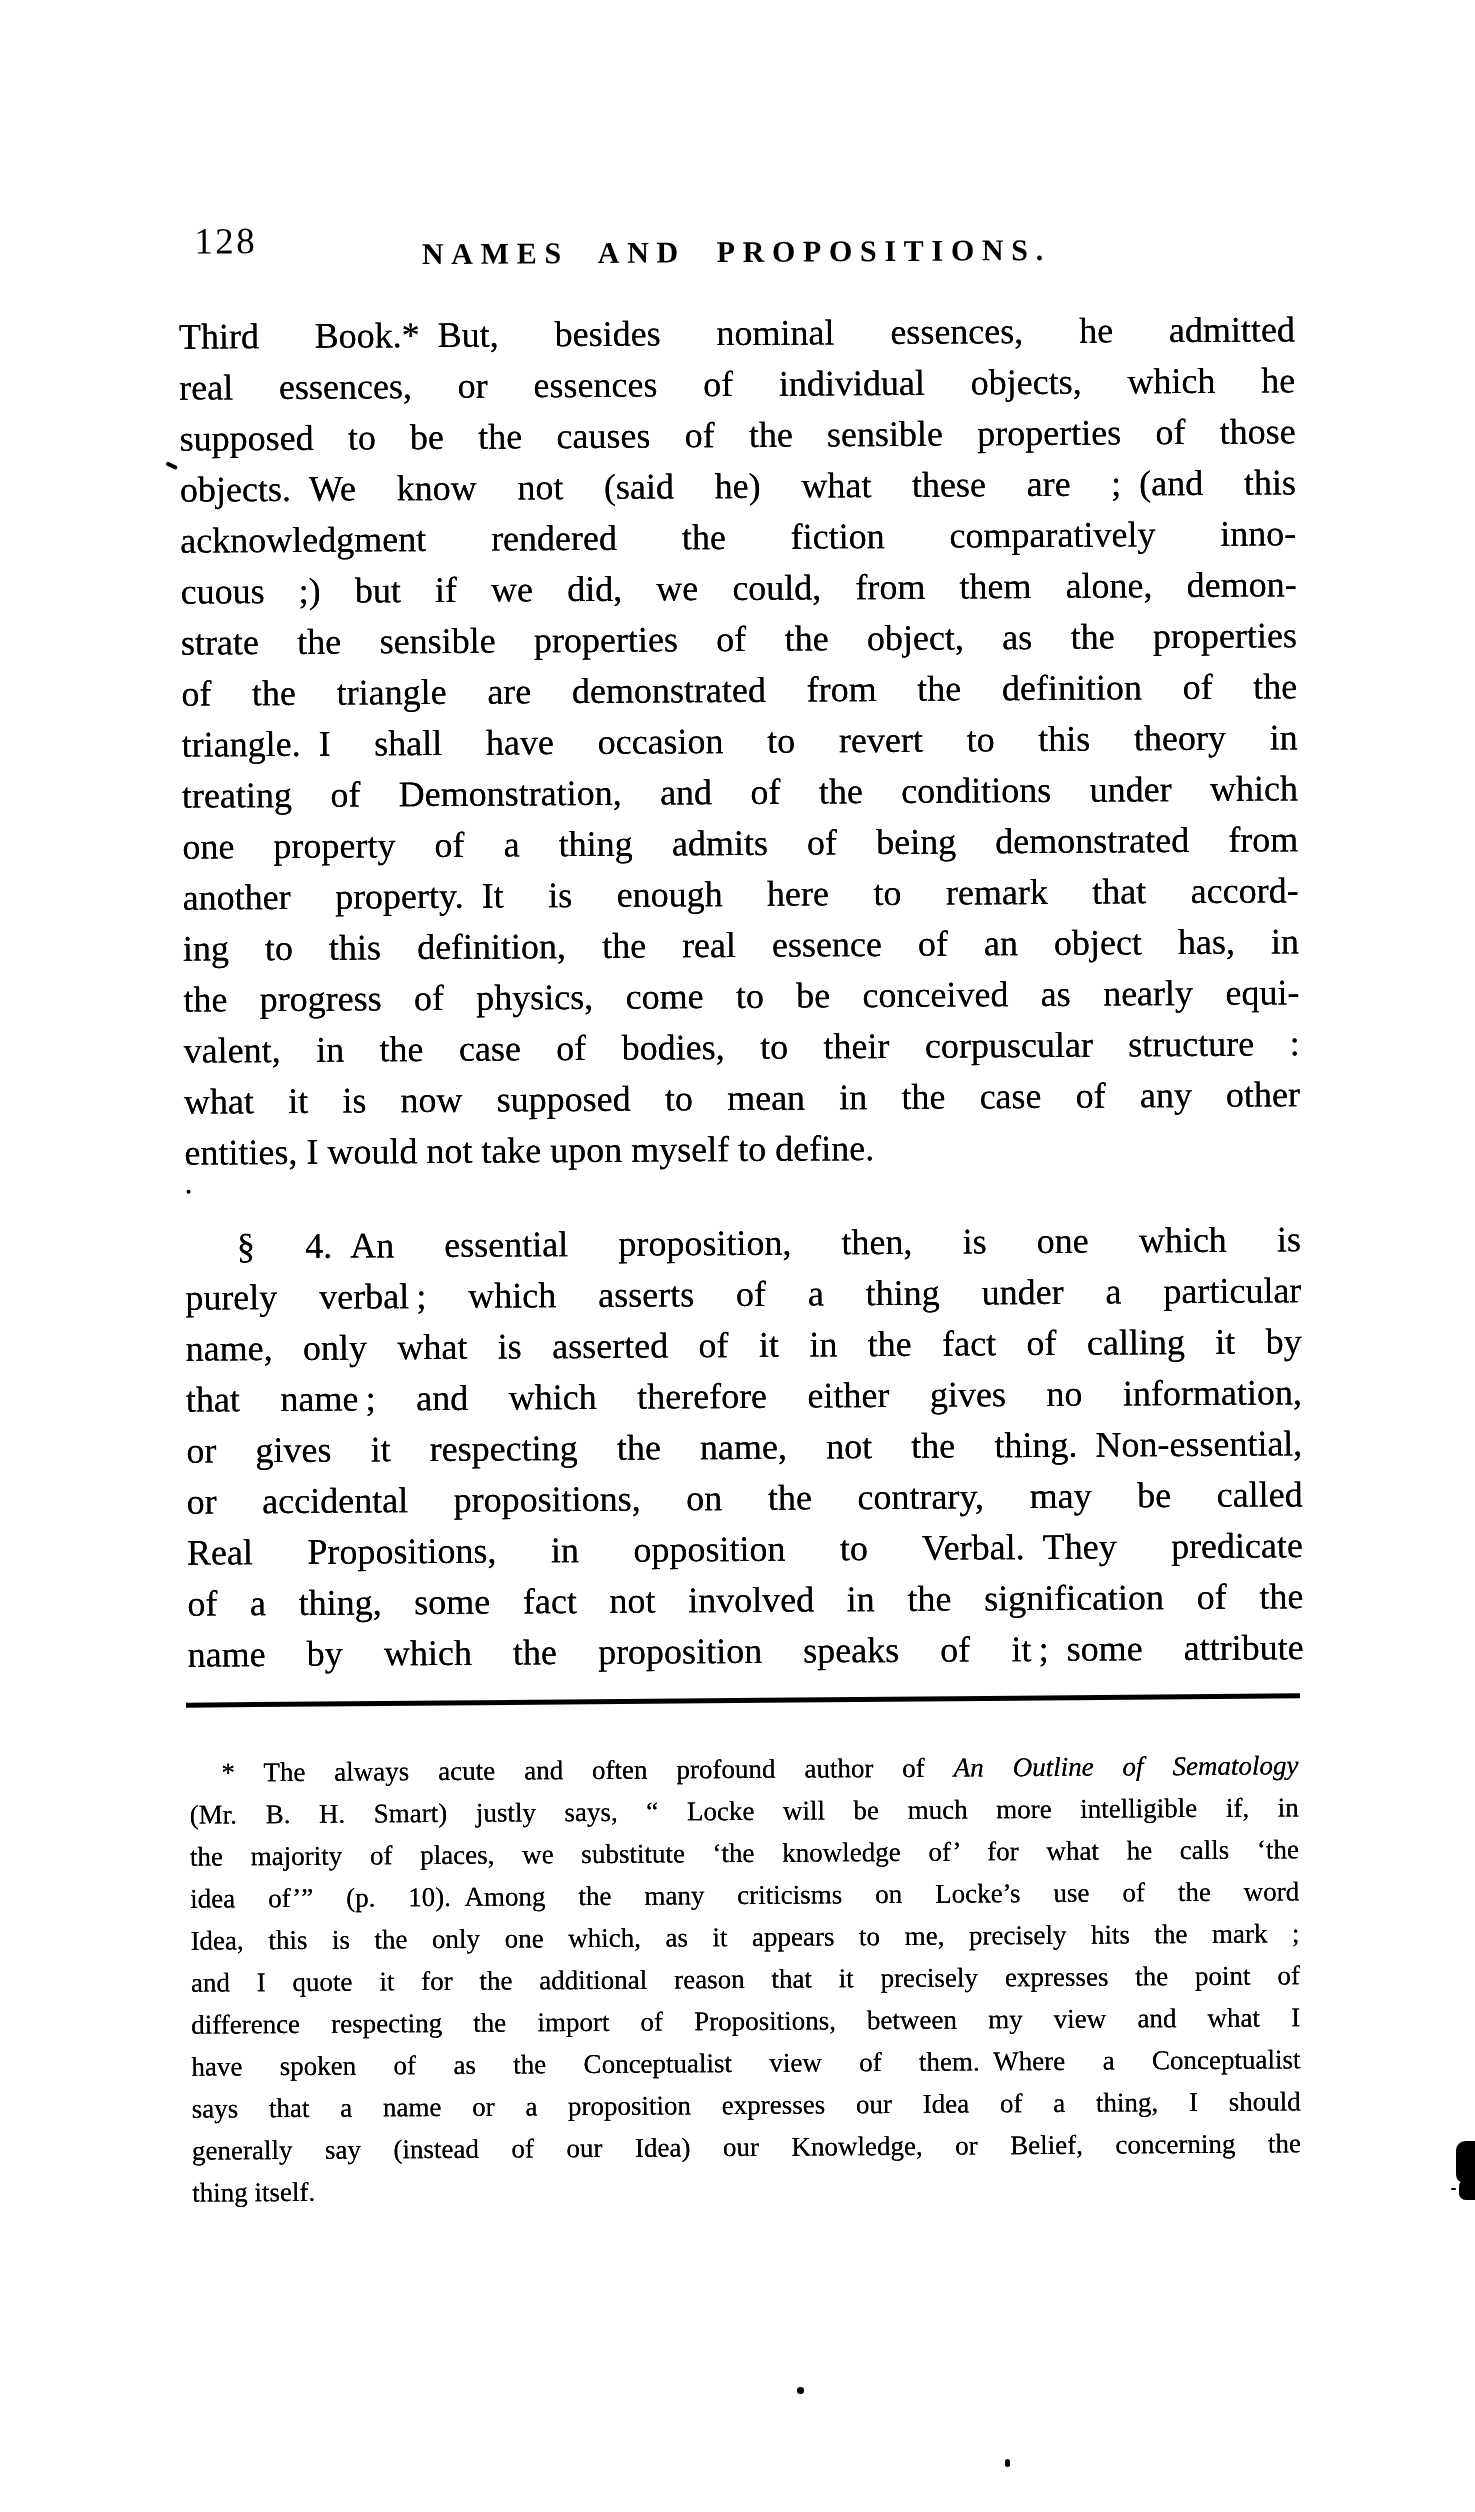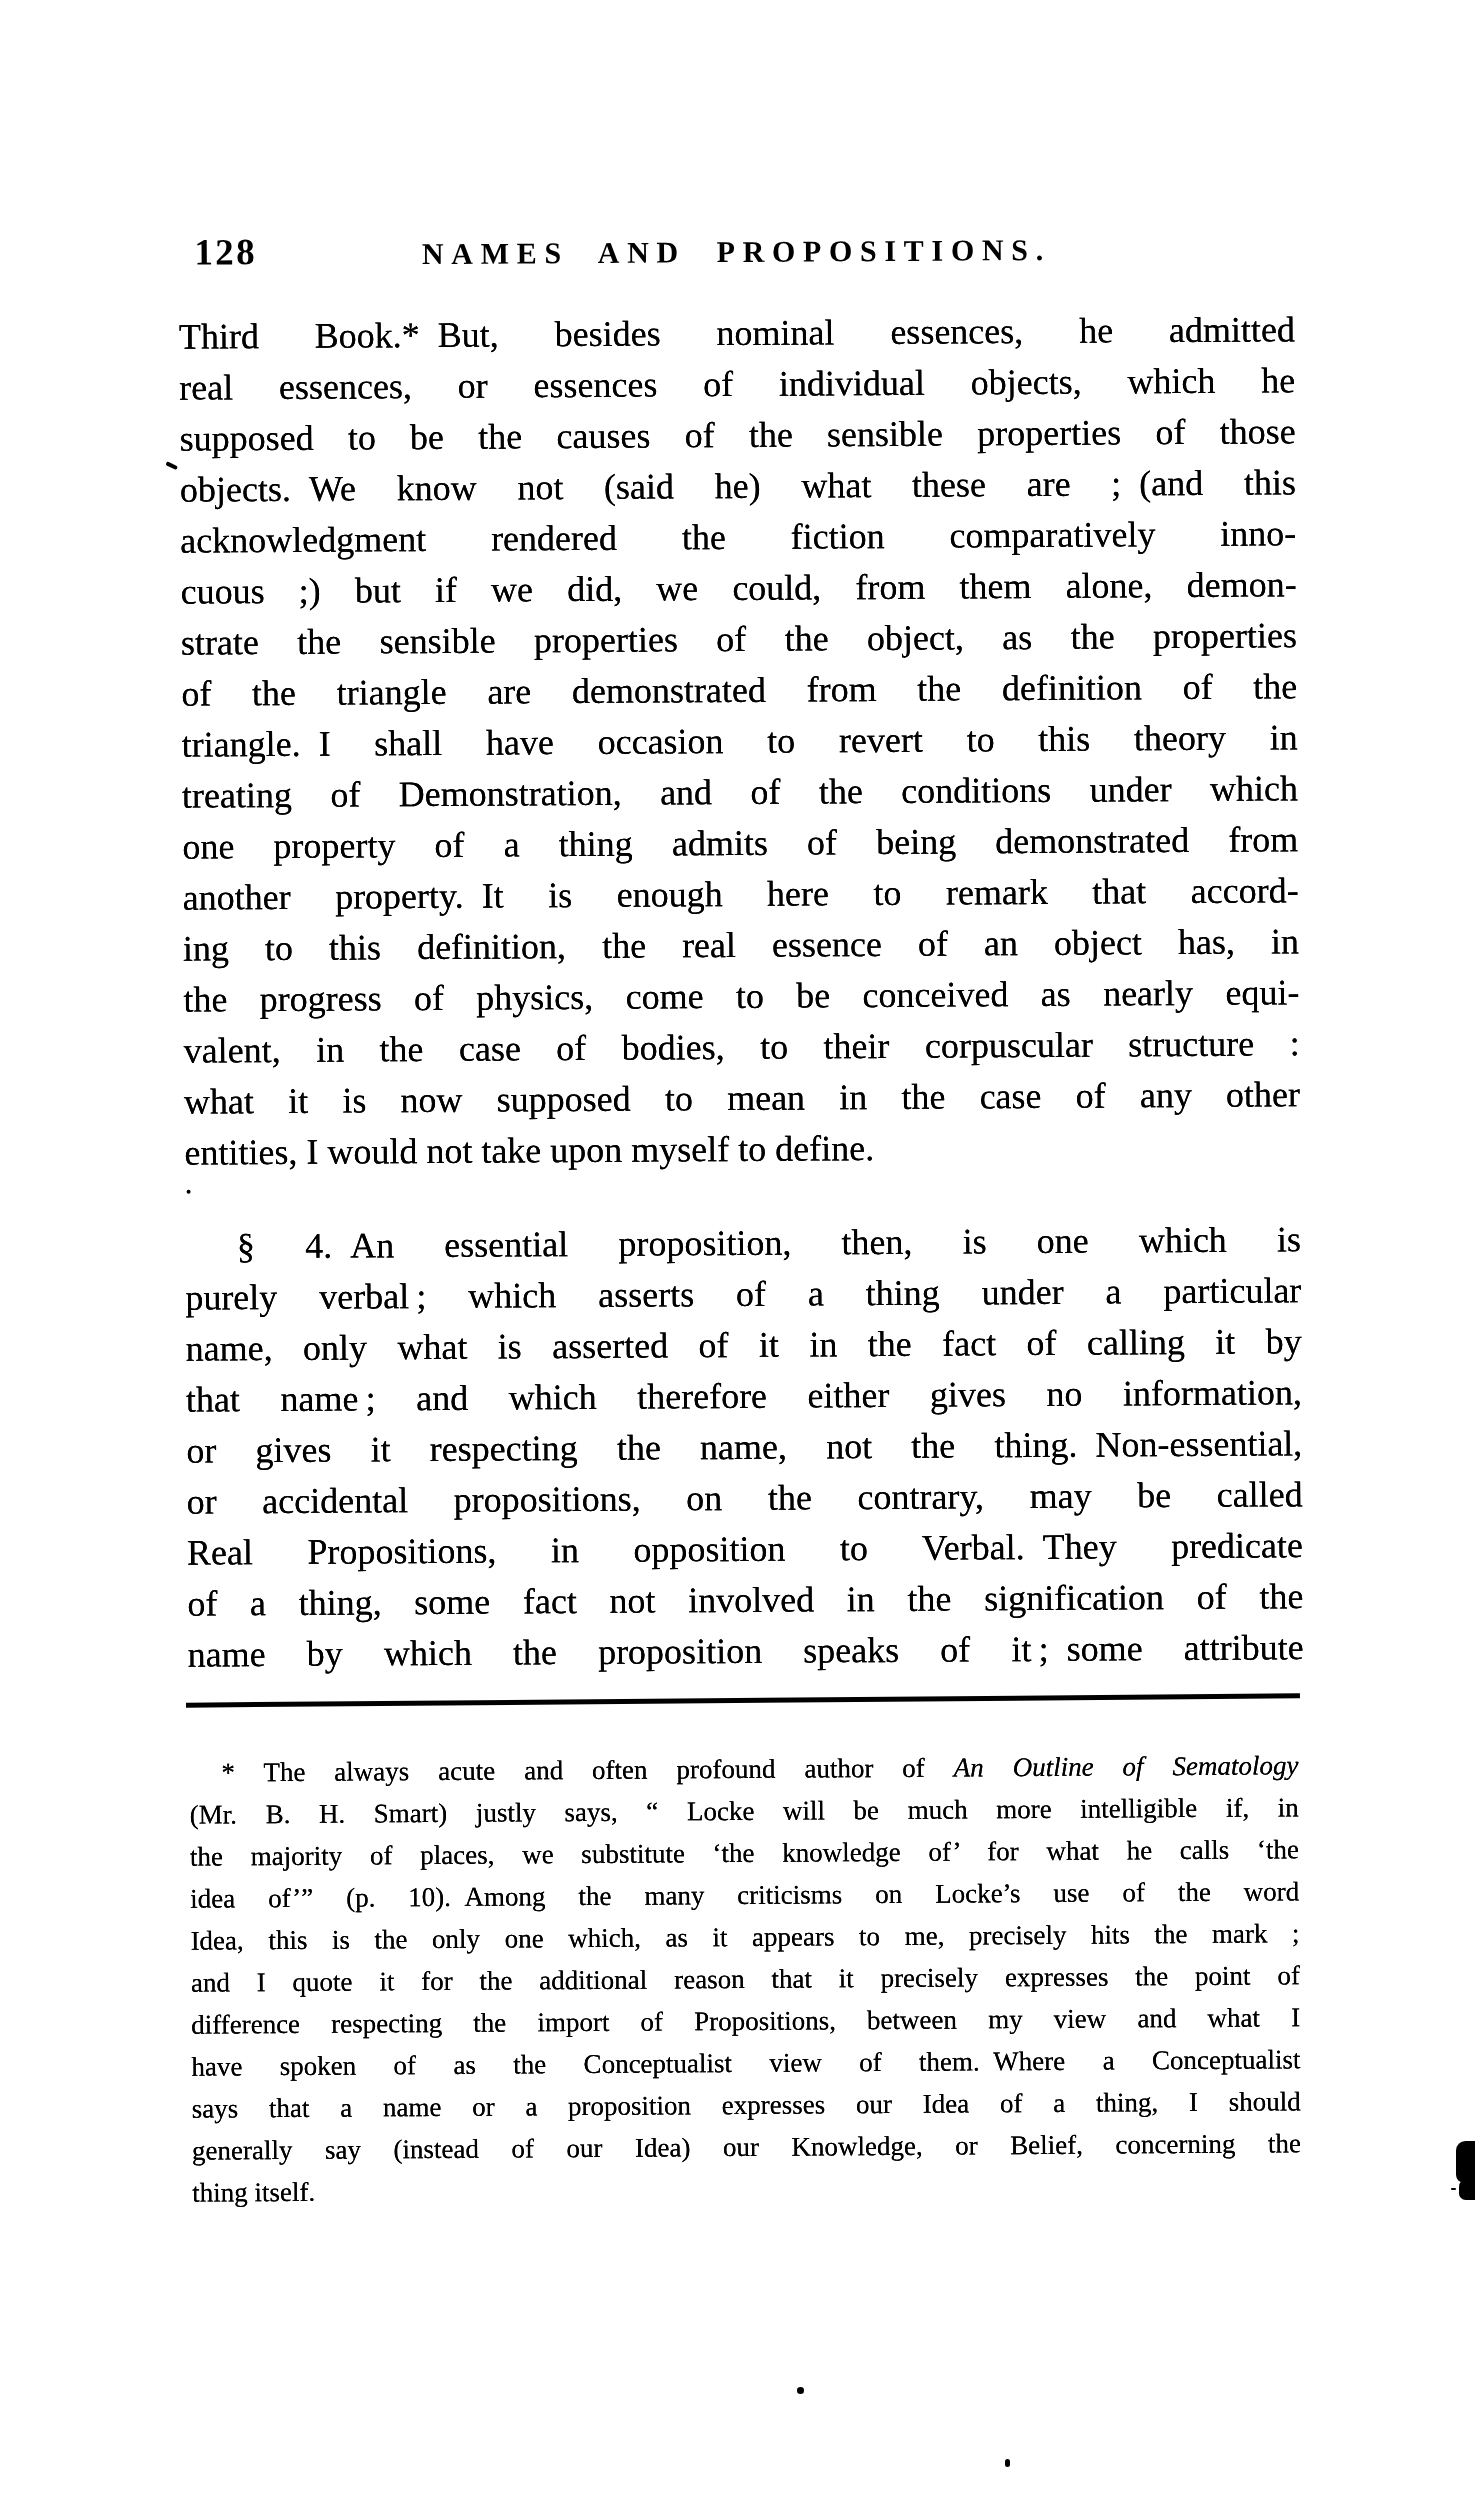--- a/index.html
+++ b/index.html
@@ -1,21 +1,21 @@
 <!DOCTYPE html>
 <html style="font-size:9.5px"><head>
 <meta charset="utf-8">
 <style>
   html,body{margin:0;padding:0;background:#ffffff;}
   .page{position:relative;width:1476px;height:2512px;background:#ffffff;overflow:hidden;
         font-family:"Liberation Serif","DejaVu Serif",serif;color:#000;}
   .content{position:absolute;left:0;top:0;width:1476px;height:2512px;
            transform:rotate(-0.38deg);transform-origin:738px 1250px;}
-  .pagenum{position:absolute;left:201px;top:230px;font-size:37px;line-height:37px;
-           letter-spacing:2.4px;font-weight:bold;}
+  .pagenum{position:absolute;left:201px;top:219px;font-size:37px;line-height:37px;
+           letter-spacing:2.4px;}
   .runhead{position:absolute;left:185px;top:235px;width:1116px;text-align:center;
            font-size:30px;line-height:33px;font-weight:bold;letter-spacing:7.7px;word-spacing:15.5px;}
   .para{position:absolute;left:185px;width:1116px;}
   #para1{top:308px;}
   #para2{top:1218px;}
   .bl{height:51px;font-size:36px;line-height:51px;white-space:nowrap;
       text-shadow:0 0 0.4px #000;}
   .jl{white-space:normal;text-align:justify;text-align-last:justify;}
   .ll{text-align:left;}
   .ind1{text-indent:52px;}

